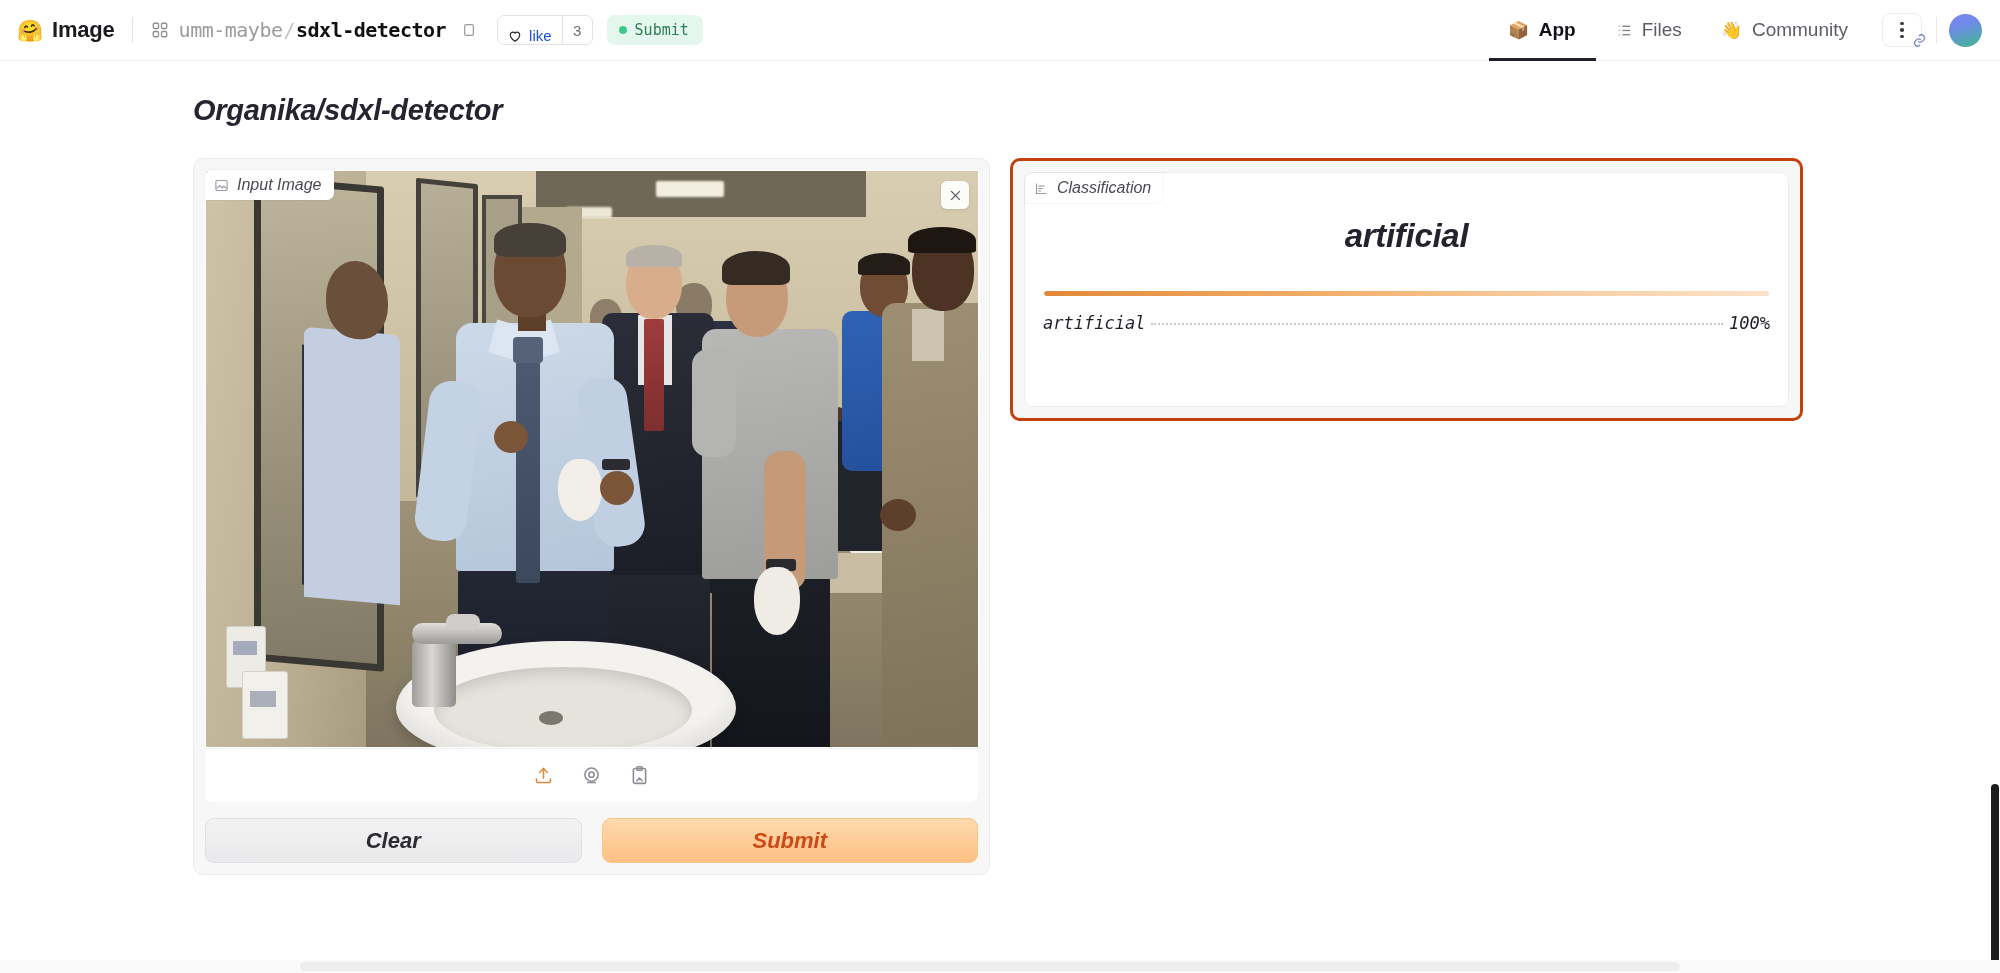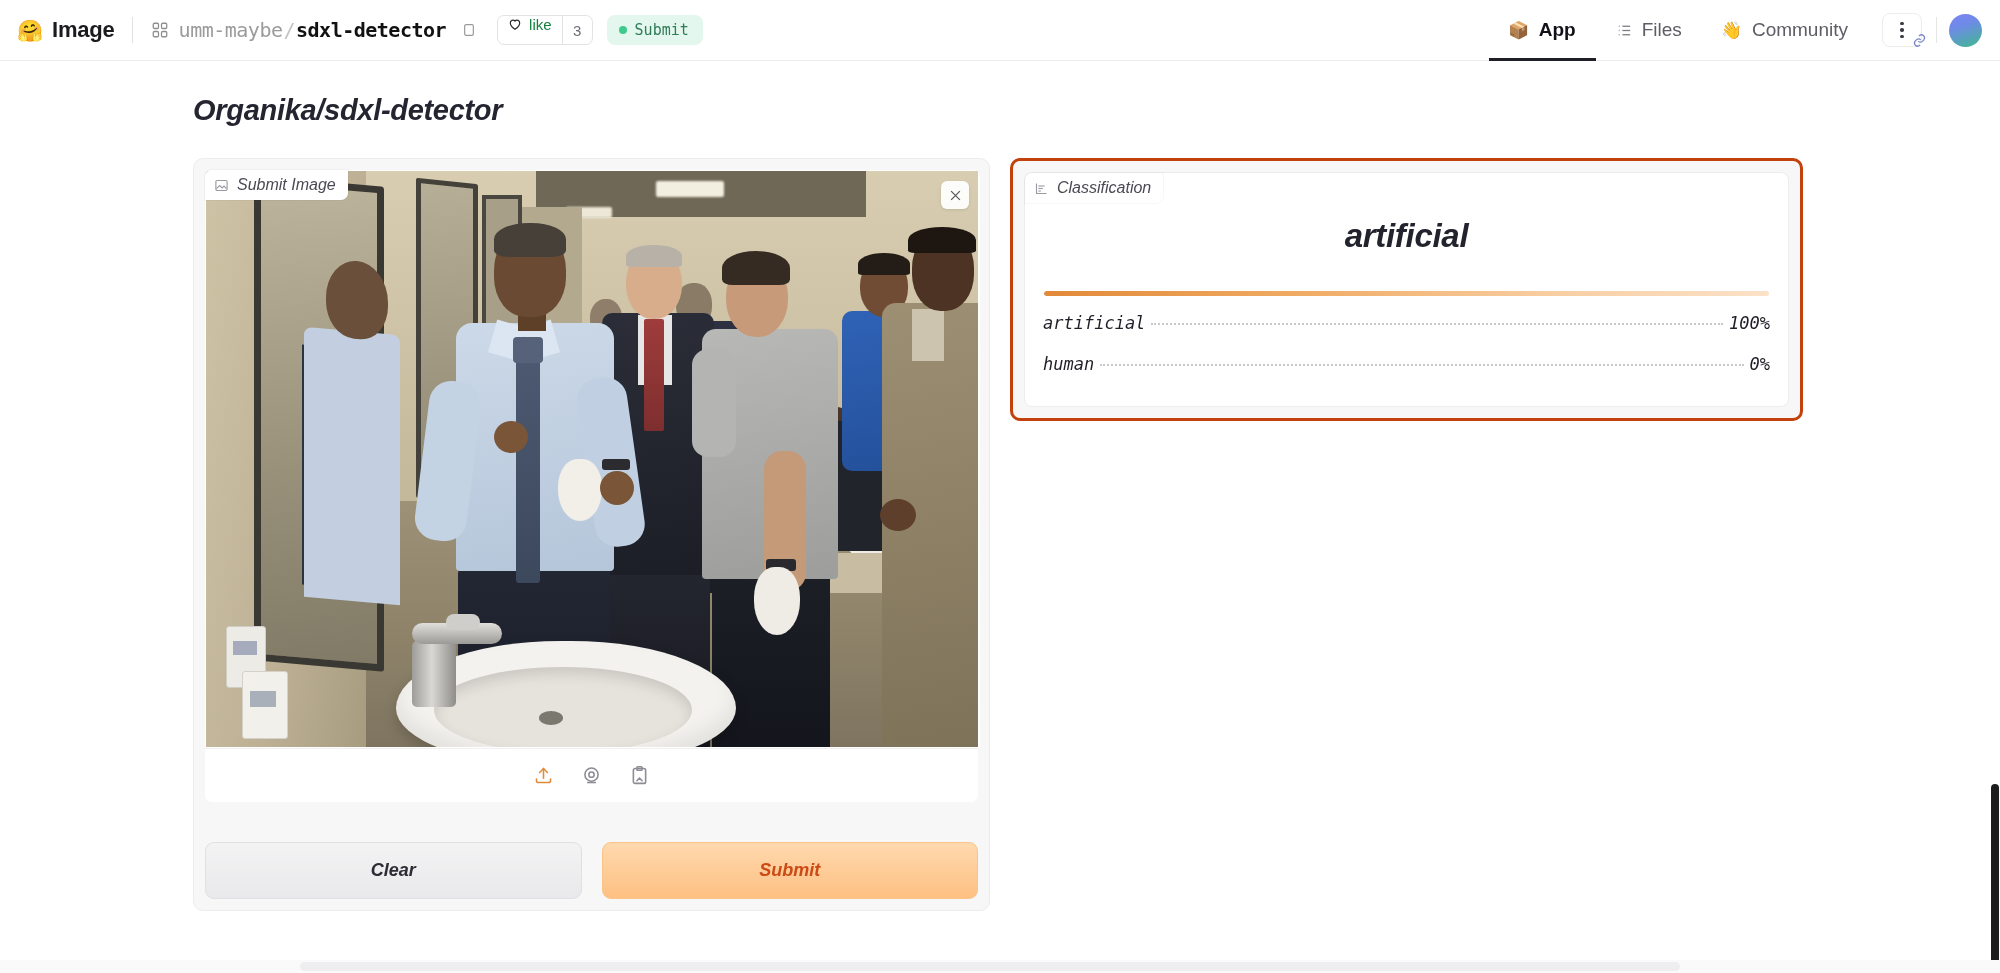--- a/index.html
+++ b/index.html
@@ -51,22 +51,22 @@
     margin-left: 11px; width: 22px; height: 22px;
     display: flex; align-items: center; justify-content: center;
     color: #9a9a9a; cursor: pointer;
   }
   .like-group {
     display: flex; align-items: stretch; margin-left: 18px;
     border: 1px solid #e3e3e3; border-radius: 7px; overflow: hidden;
     height: 30px; background: #fff;
   }
   .like-btn {
-    display: flex; align-items: flex-start; gap: 6px;
-    padding: 0 10px 0 9px; font-size: 15px; color: #15803d; cursor: pointer;
+    display: flex; align-items: flex-end; gap: 6px;
+    padding: 0 10px 0 9px; font-size: 15px; color: #1d4ed8; cursor: pointer;
   }
   .like-count {
     display: flex; align-items: center; justify-content: center;
     min-width: 30px; padding: 0 8px; font-size: 15px; color: #6e6e78;
     border-left: 1px solid #e3e3e3;
   }
   .running-badge {
     margin-left: 14px; height: 30px;
     display: flex; align-items: center; gap: 8px;
     padding: 0 14px 0 12px;
@@ -263,25 +263,24 @@
     border-radius: 0 0 7px 7px;
     display: flex; align-items: center; justify-content: center; gap: 27px;
     border-top: 1px solid #f0f0f0;
   }
   .tb-ico { cursor: pointer; display: flex; align-items: center; justify-content: center; }
   .tb-ico.up { color: #e08a3c; }
   .tb-ico.cam, .tb-ico.clip { color: #8c8c95; }
 
   .btn-row { display: flex; gap: 20px; margin-top: 16px; }
   .btn {
-    flex: 1; height: 57px; border-radius: 9px;
+    flex: 1; height: 45px; border-radius: 9px;
     display: flex; align-items: center; justify-content: center;
-    font-size: 18px; font-weight: 600; cursor: pointer;
+    font-size: 22px; font-weight: 600; cursor: pointer;
     border: 1px solid transparent;
-    margin-top: 24px;
   }
   .btn-clear {
     background: linear-gradient(180deg,#f3f3f4,#e9e9eb);
     border-color: #e0e0e2; color: #2c2c34;
   }
   .btn-submit {
     background: linear-gradient(180deg,#ffd9ae,#fdc083);
     border-color: #fac387; color: #cc4a15;
   }
 
@@ -439,21 +438,21 @@
       <div class="panel">
         <div class="img-block">
 
           <div class="block-label">
             <span class="bl-ico">
               <svg width="15" height="15" viewBox="0 0 24 24" fill="none" stroke="currentColor" stroke-width="1.8">
                 <rect x="3" y="4" width="18" height="16" rx="2"></rect>
                 <path d="M4 17l5-5 4 4 3-3 4 4"></path>
               </svg>
             </span>
-            <span>Submit Image</span>
+            <span>Input Image</span>
           </div>
 
           <div class="img-frame">
             <div class="close-x">
               <svg width="15" height="15" viewBox="0 0 24 24" fill="none" stroke="currentColor" stroke-width="1.9">
                 <line x1="5" y1="5" x2="19" y2="19"></line>
                   <line x1="19" y1="5" x2="5" y2="19"></line>
               </svg>
             </div>
             <div class="photo">
@@ -583,25 +582,20 @@
             <div class="cls-bar-track">
               <div class="cls-bar-fill" style="width: 100%;"></div>
             </div>
 
             <div class="cls-row">
               <span class="lbl">artificial</span>
               <span class="dots"></span>
               <span class="val">100%</span>
             </div>
 
-            <div class="cls-row second">
-              <span class="lbl">human</span>
-              <span class="dots"></span>
-              <span class="val">0%</span>
-            </div>
           </div>
         </div>
       </div>
     </div>
 
   </div>
 
 
   <div class="vscroll">
     <div class="vscroll-thumb"></div>

